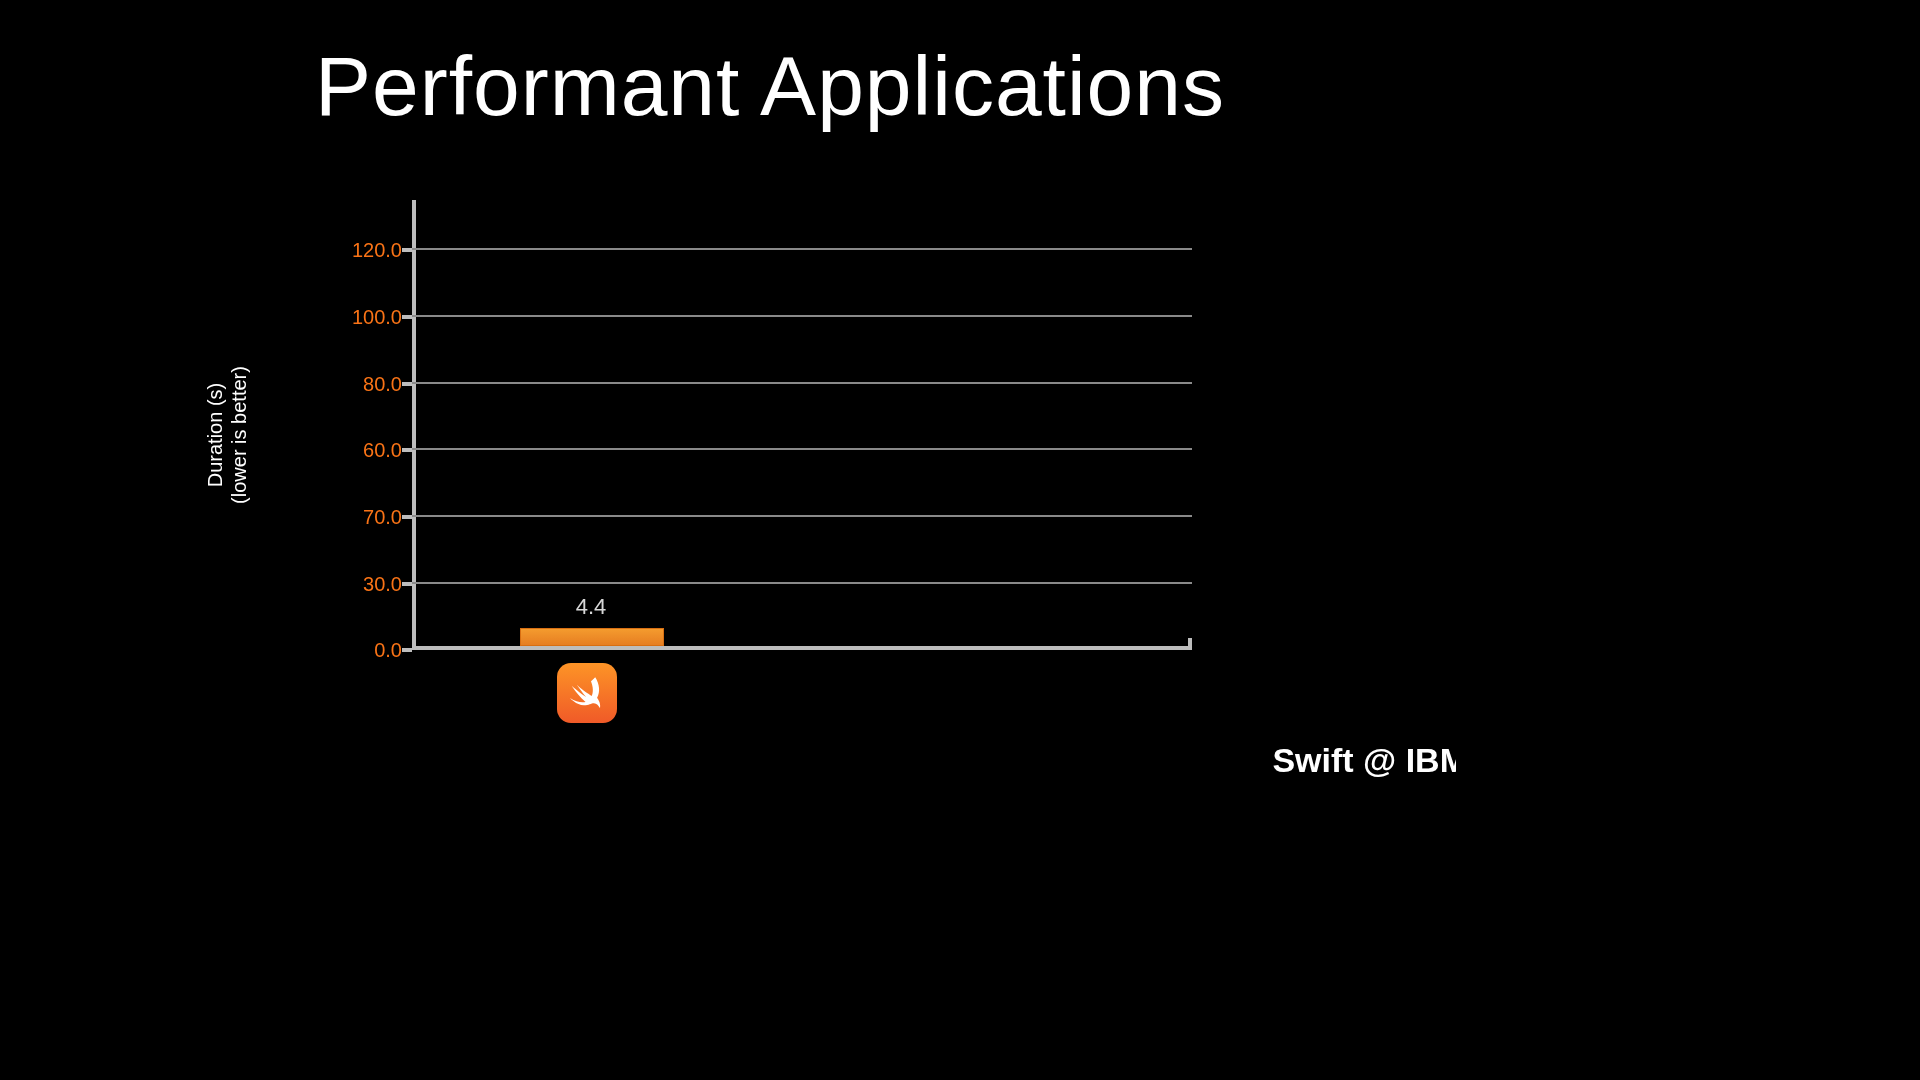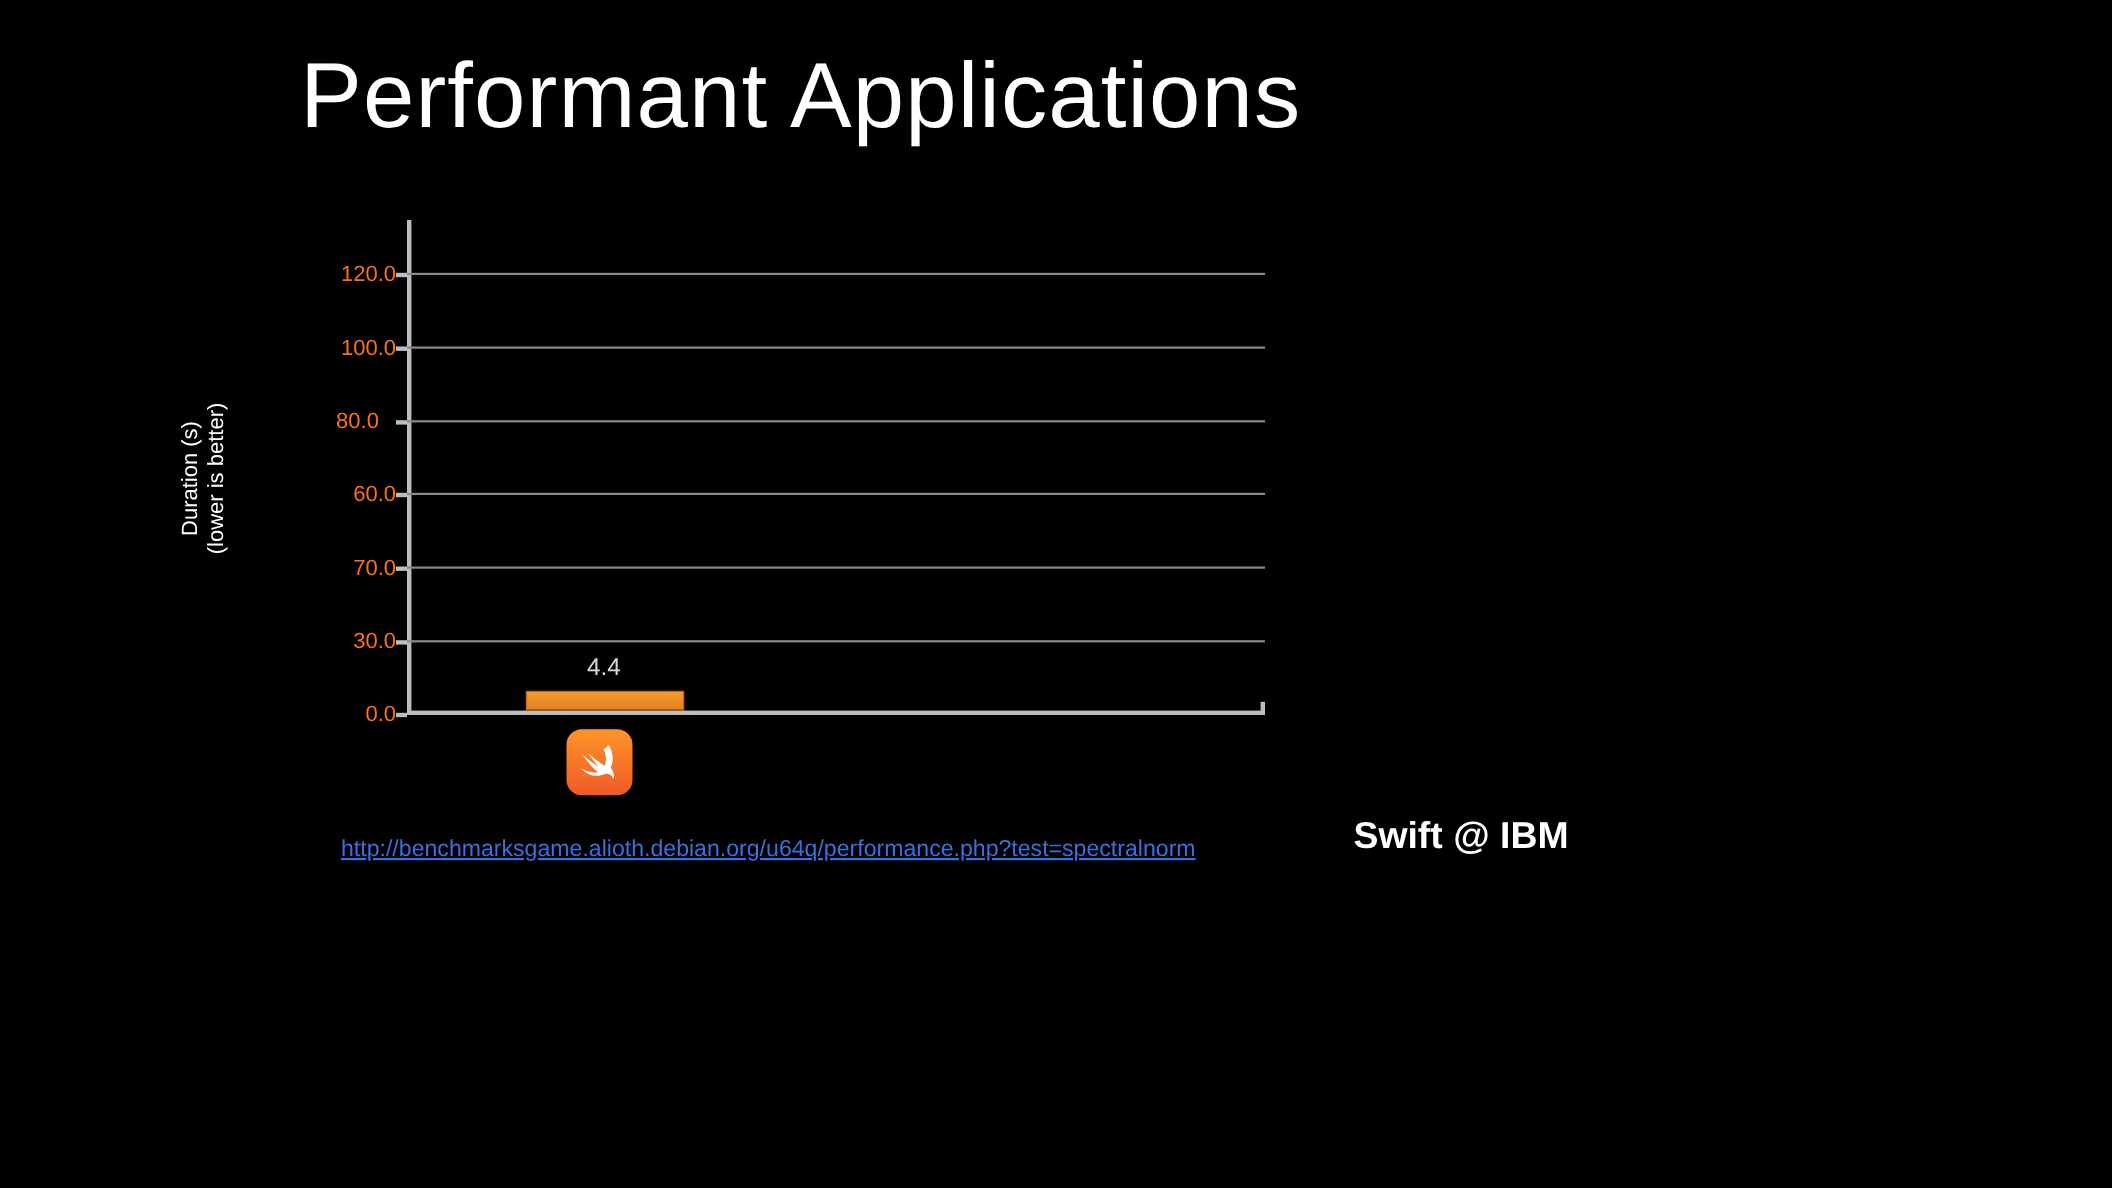--- a/index.html
+++ b/index.html
@@ -9,20 +9,21 @@
     height: 816px;
     background: #000;
     color: #fff;
     font-family: Arial, Helvetica, sans-serif;
     overflow: hidden;
   }
   .slide {
     position: relative;
     width: 1456px;
     height: 816px;
+    margin-left: 42px;
   }
   .title {
     position: absolute;
     top: 38px;
     left: 0;
     width: 100%;
     text-align: center;
     font-size: 84px;
     font-weight: 400;
     letter-spacing: 1px;
@@ -158,21 +159,21 @@
     <div class="grid" style="bottom:400px;"></div>
     <div class="tick" style="bottom:398px;"></div>
     <div class="tick-label" style="bottom:400px; transform:translateY(50%); left:-80px; right:auto; width:70px;">120.0</div>
 
     <div class="grid" style="bottom:333px;"></div>
     <div class="tick" style="bottom:331px;"></div>
     <div class="tick-label" style="bottom:333px; transform:translateY(50%); left:-80px; right:auto; width:70px;">100.0</div>
 
     <div class="grid" style="bottom:266px;"></div>
     <div class="tick" style="bottom:264px;"></div>
-    <div class="tick-label" style="bottom:266px; transform:translateY(50%); left:-80px; right:auto; width:70px;text-align:center;">80.0</div>
+    <div class="tick-label" style="bottom:266px; transform:translateY(50%); left:-80px; right:auto; width:70px;">80.0</div>
 
     <div class="grid" style="bottom:200px;"></div>
     <div class="tick" style="bottom:198px;"></div>
     <div class="tick-label" style="bottom:200px; transform:translateY(50%); left:-80px; right:auto; width:70px;">60.0</div>
 
     <div class="grid" style="bottom:133px;"></div>
     <div class="tick" style="bottom:131px;"></div>
     <div class="tick-label" style="bottom:133px; transform:translateY(50%); left:-80px; right:auto; width:70px;">70.0</div>
 
     <div class="grid" style="bottom:66px;"></div>
@@ -185,16 +186,15 @@
     <div class="bar" style="left:108px; width:142px; bottom:4px; height:16px;"></div>
     <div class="bar-label" style="left:179px; bottom:30px;">4.4</div>
   </div>
 
   <div class="swift-icon" style="left:515px; top:663px;">
     <svg viewBox="0 0 64 64">
       <path fill="#ffffff" d="M44.5 8c6.7 10.4 7.9 22.4 2.9 31.4 0 0 .1.1.1.2 0 0 5.8 6.9 4.4 14.4-.1.4-.6.5-.8.1-1.3-2.4-4.1-6.4-8.6-6.4-4.3 0-7.5 3.1-15.3 3.1C15.7 50.8 6 39.8 6 39.8c9.1 6 17.7 7.1 23.8 5.9C22.9 40.2 12.2 27.7 8.7 21.1c6.8 6.6 18.1 14.8 22.1 17-6.2-6.6-14.6-18.9-14.6-18.9C24.9 28 39.1 36.7 39.1 36.7c.5-.9 4.4-8.5-1-22.5 2.3-2.1 4.7-4.3 6.4-6.2z"></path>
     </svg>
   </div>
 
-  <a class="link" href="#">http://benchmarksgame.alioth.debian.org/u64q/performance.php?test=spectralnorm</a>
 
   <div class="brand">Swift @ IBM</div>
 </div>
 
 </body></html>

